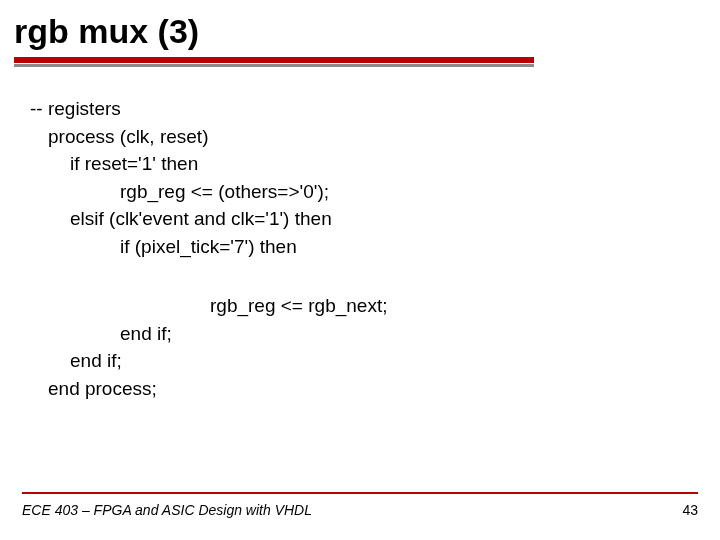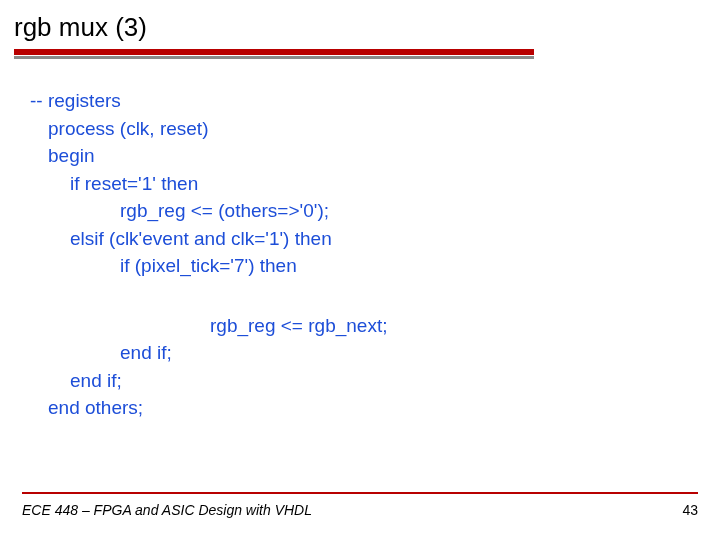--- a/index.html
+++ b/index.html
@@ -12,24 +12,24 @@
     overflow: hidden;
     position: relative;
   }
   .slide {
     width: 720px;
     height: 540px;
     position: relative;
     box-sizing: border-box;
   }
   .title {
-    font-size: 26px;
+    font-size: 34px;
     color: #000;
     padding: 12px 16px 6px 14px;
-    font-weight: normal;
+    font-weight: bold;
   }
   .rule-container {
     position: relative;
     margin-left: 14px;
     height: 10px;
     width: 520px;
   }
   .rule-red {
     position: absolute;
     left: 0;
@@ -43,21 +43,21 @@
     left: 0;
     top: 7px;
     width: 100%;
     height: 3px;
     background: #8a8a8a;
   }
   .code-area {
     margin-top: 28px;
     margin-left: 30px;
     font-size: 19px;
-    color: #1d4ed8;
+    color: #000000;
     line-height: 1.45;
   }
   .code-line {
     white-space: pre;
   }
   .pad1 { padding-left: 18px; }
   .pad2 { padding-left: 40px; }
   .pad3 { padding-left: 90px; }
   .pad4 { padding-left: 180px; margin-top: 32px; }
   .footer-rule {
@@ -92,28 +92,27 @@
   <div class="title">rgb mux (3)</div>
 
   <div class="rule-container">
     <div class="rule-red"></div>
     <div class="rule-shadow"></div>
   </div>
 
   <div class="code-area">
     <div class="code-line">-- registers</div>
     <div class="code-line pad1">process (clk, reset)</div>
-    <div class="code-line pad1">begin</div>
     <div class="code-line pad2">if reset='1' then</div>
     <div class="code-line pad3">rgb_reg &lt;= (others=&gt;'0');</div>
     <div class="code-line pad2">elsif (clk'event and clk='1') then</div>
     <div class="code-line pad3">if (pixel_tick='7') then</div>
     <div class="code-line pad4">rgb_reg &lt;= rgb_next;</div>
     <div class="code-line pad3">end if;</div>
     <div class="code-line pad2">end if;</div>
-    <div class="code-line pad1">end others;</div>
+    <div class="code-line pad1">end process;</div>
   </div>
 
   <div class="footer-rule"></div>
-  <div class="footer-text">ECE 448 – FPGA and ASIC Design with VHDL</div>
+  <div class="footer-text">ECE 403 – FPGA and ASIC Design with VHDL</div>
   <div class="page-num">43</div>
 
 </div>
 
 </body></html>

